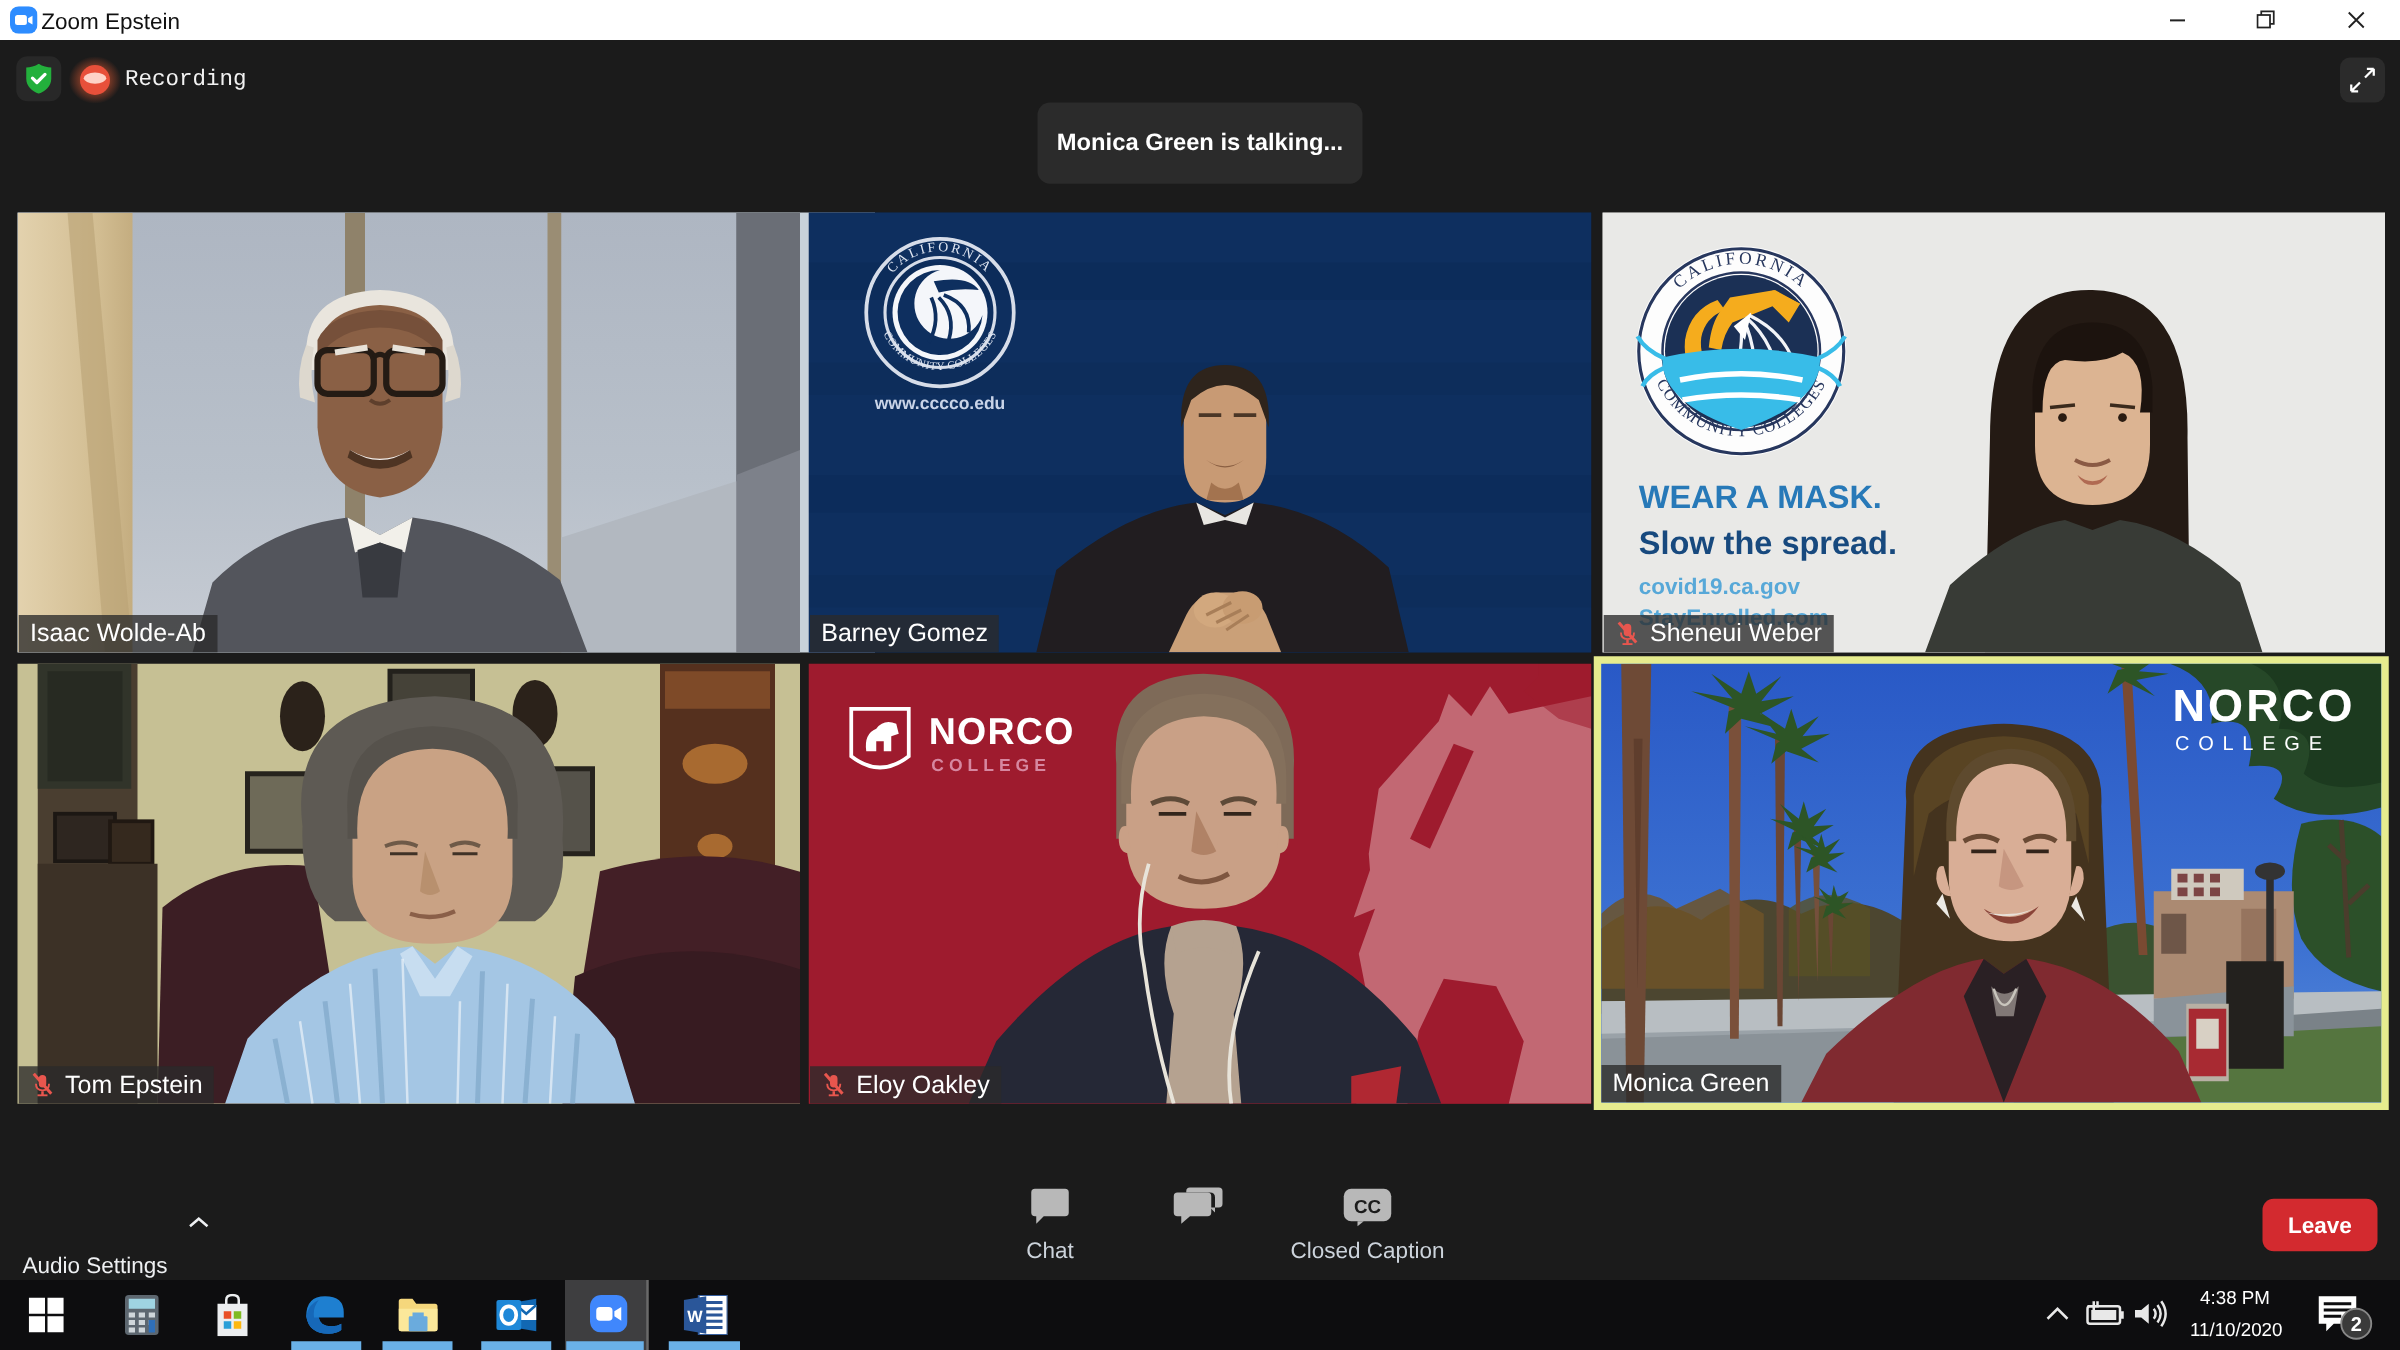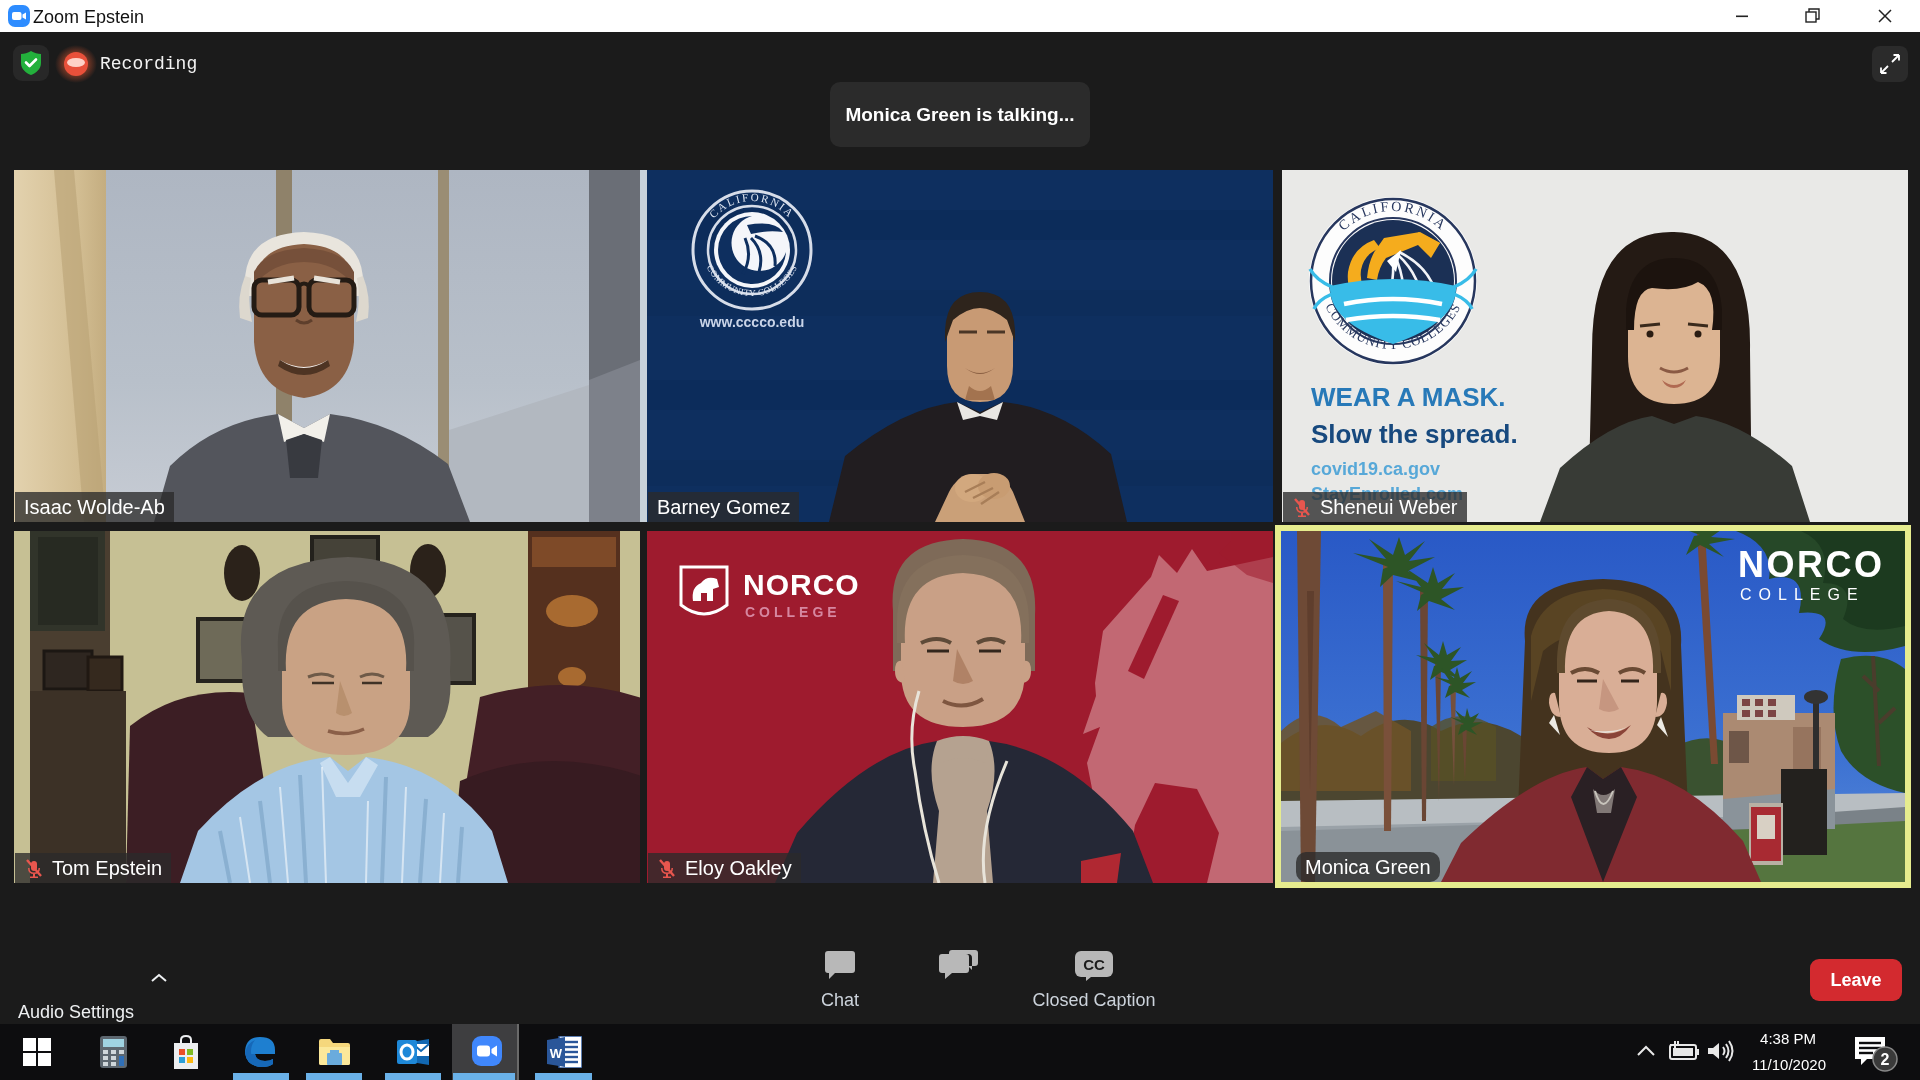--- a/index.html
+++ b/index.html
@@ -386,21 +386,21 @@
     <path d="M308 199 Q328 206 346 196 Q336 200 328 200 Q318 201 308 199 Z" fill="#e8e0d8"></path>
     <path d="M274 162 Q268 160 268 172 Q270 186 280 186 M380 162 Q386 160 386 172 Q384 186 374 186" fill="#d9ae96"></path>
     <path d="M273 184 L279 204 L268 192 Z" fill="#eceae4"></path>
     <path d="M380 186 L387 206 L376 194 Z" fill="#eceae4"></path>
 
     <path d="M160 351 L180 312 Q250 244 306 236 L322 248 L340 236 Q404 244 462 310 L480 351 Z" fill="#802a30"></path>
     <path d="M306 236 L322 248 L340 236 L356 266 L322 351 L290 266 Z" fill="#2a2024"></path>
     <path d="M312 258 Q322 270 334 258 L330 282 L316 282 Z" fill="#d8d0c8" opacity="0.5"></path>
     <path d="M314 260 Q322 286 332 260" stroke="#c8c4bc" stroke-width="2" fill="none"></path>
   </svg>
-  <div class="nlabel" style="left:15px;border-radius:10px;">Monica Green</div>
+  <div class="nlabel" style="left:0;">Monica Green</div>
 </div>
 
 <div id="controls">
   <div class="ctl-label" style="left:18px;top:64px;font-size:18px;color:#eef0f2;margin-top:36px;">Audio Settings</div>
   <svg class="abs" style="left:150px;top:70px" width="18" height="12" viewBox="0 0 18 12">
     <path d="M2 9 L9 3 L16 9" stroke="#eef0f2" stroke-width="2" fill="none"></path>
   </svg>
   <svg class="abs" style="left:823px;top:48px" width="34" height="32" viewBox="0 0 34 32">
     <path d="M2 4 Q2 1 5 1 L29 1 Q32 1 32 4 L32 20 Q32 23 29 23 L12 23 L6 29 L6 23 L5 23 Q2 23 2 20 Z" fill="#b8b8b8"></path>
   </svg>

